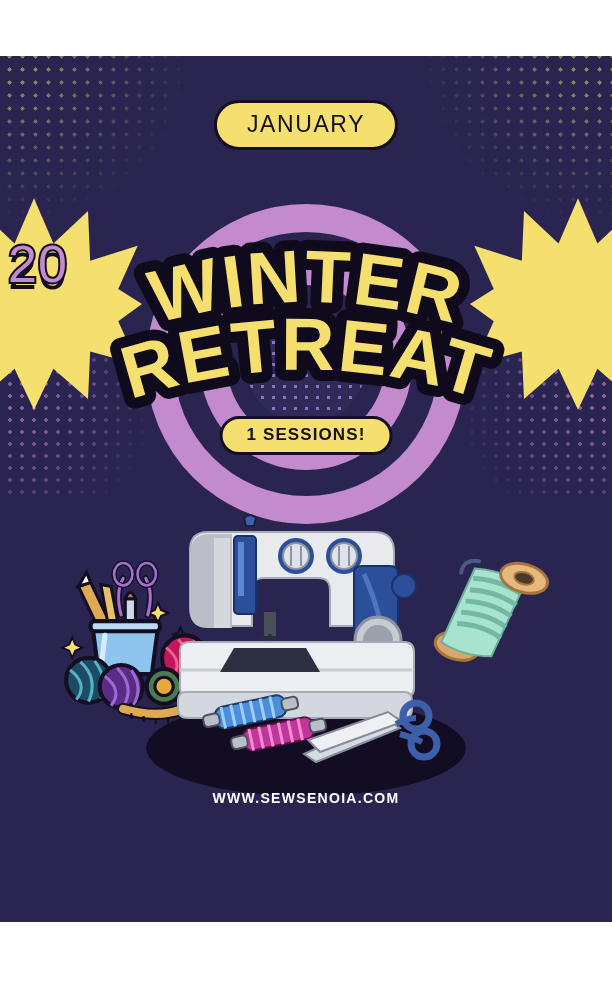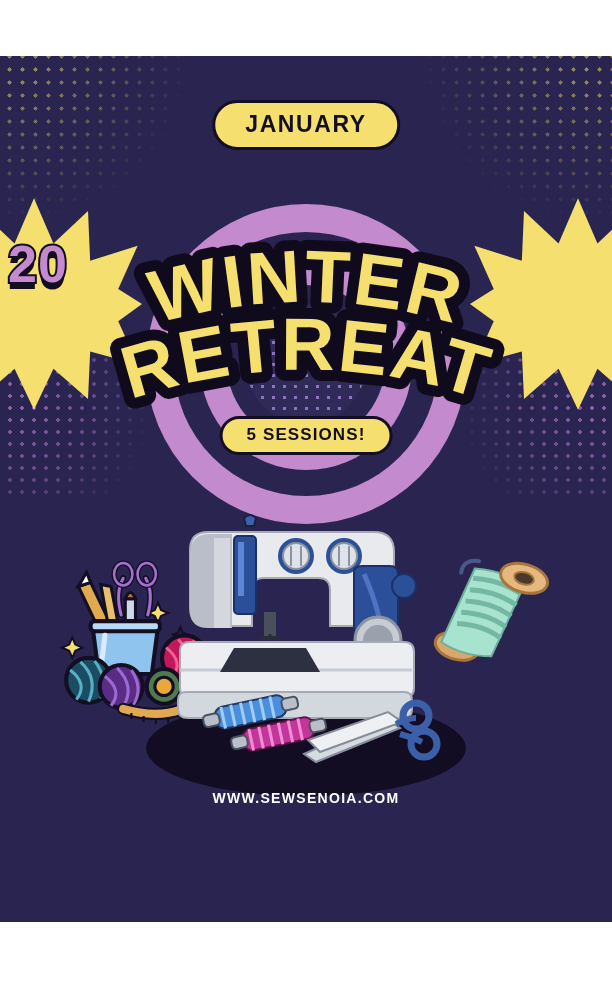--- a/index.html
+++ b/index.html
@@ -104,21 +104,21 @@
     width: 216px;
     height: 216px;
   }
   .burst.left  { left: -74px; top: 140px; }
   .burst.right { right: -74px; top: 140px; }
   .burst svg { display: block; width: 100%; height: 100%; }
 
   .burst-year {
     position: absolute;
     font-size: 52px;
-    font-weight: 700;
+    font-weight: 400;
     letter-spacing: 1px;
     color: #c38ace;
     -webkit-text-stroke: 4px #120d1f;
     paint-order: stroke fill;
     text-shadow: 0 7px 0 #120d1f;
     line-height: 1;
     font-family: "Liberation Sans", sans-serif;
   }
   .burst-year.y-left  { left: 8px;  top: 182px; }
   .burst-year.y-right { right: 8px; top: 182px; }
@@ -128,21 +128,21 @@
     position: absolute;
     left: 50%;
     top: 44px;
     transform: translateX(-50%);
     background: #f5df6e;
     border: 3px solid #130e22;
     border-radius: 40px;
     padding: 8px 30px 9px 30px;
     color: #130e22;
     font-size: 23px;
-    font-weight: 700;
+    font-weight: 400;
     letter-spacing: 1.6px;
     white-space: nowrap;
     text-align: center;
   }
 
   
   #sessions-pill {
     position: absolute;
     left: 50%;
     top: 360px;
@@ -258,21 +258,21 @@
 
         <text class="arc-stroke" font-size="74">
           <textPath href="#arcB" startOffset="50%" text-anchor="middle" id="tp2-stroke">RETREAT</textPath>
         </text>
         <text class="arc-text" font-size="74">
           <textPath href="#arcB" startOffset="50%" text-anchor="middle" id="tp2-fill">RETREAT</textPath>
         </text>
       </svg>
     </div>
 
-    <div id="sessions-pill">5 SESSIONS!</div>
+    <div id="sessions-pill">1 SESSIONS!</div>
 
     <div id="illustration">
       <svg viewBox="0 0 612 320" aria-hidden="true">
 
         <ellipse cx="306" cy="262" rx="160" ry="48" fill="#130d24"></ellipse>
 
         <g transform="translate(60,78) scale(1.02)">
 
           <path d="M12 72 L15 79 L22 82 L15 85 L12 92 L9 85 L2 82 L9 79 Z" fill="#f5df6e" stroke="#130e22" stroke-width="2"></path>
           <path d="M96 38 L99 45 L106 48 L99 51 L96 58 L93 51 L86 48 L93 45 Z" fill="#f5df6e" stroke="#130e22" stroke-width="2"></path>

